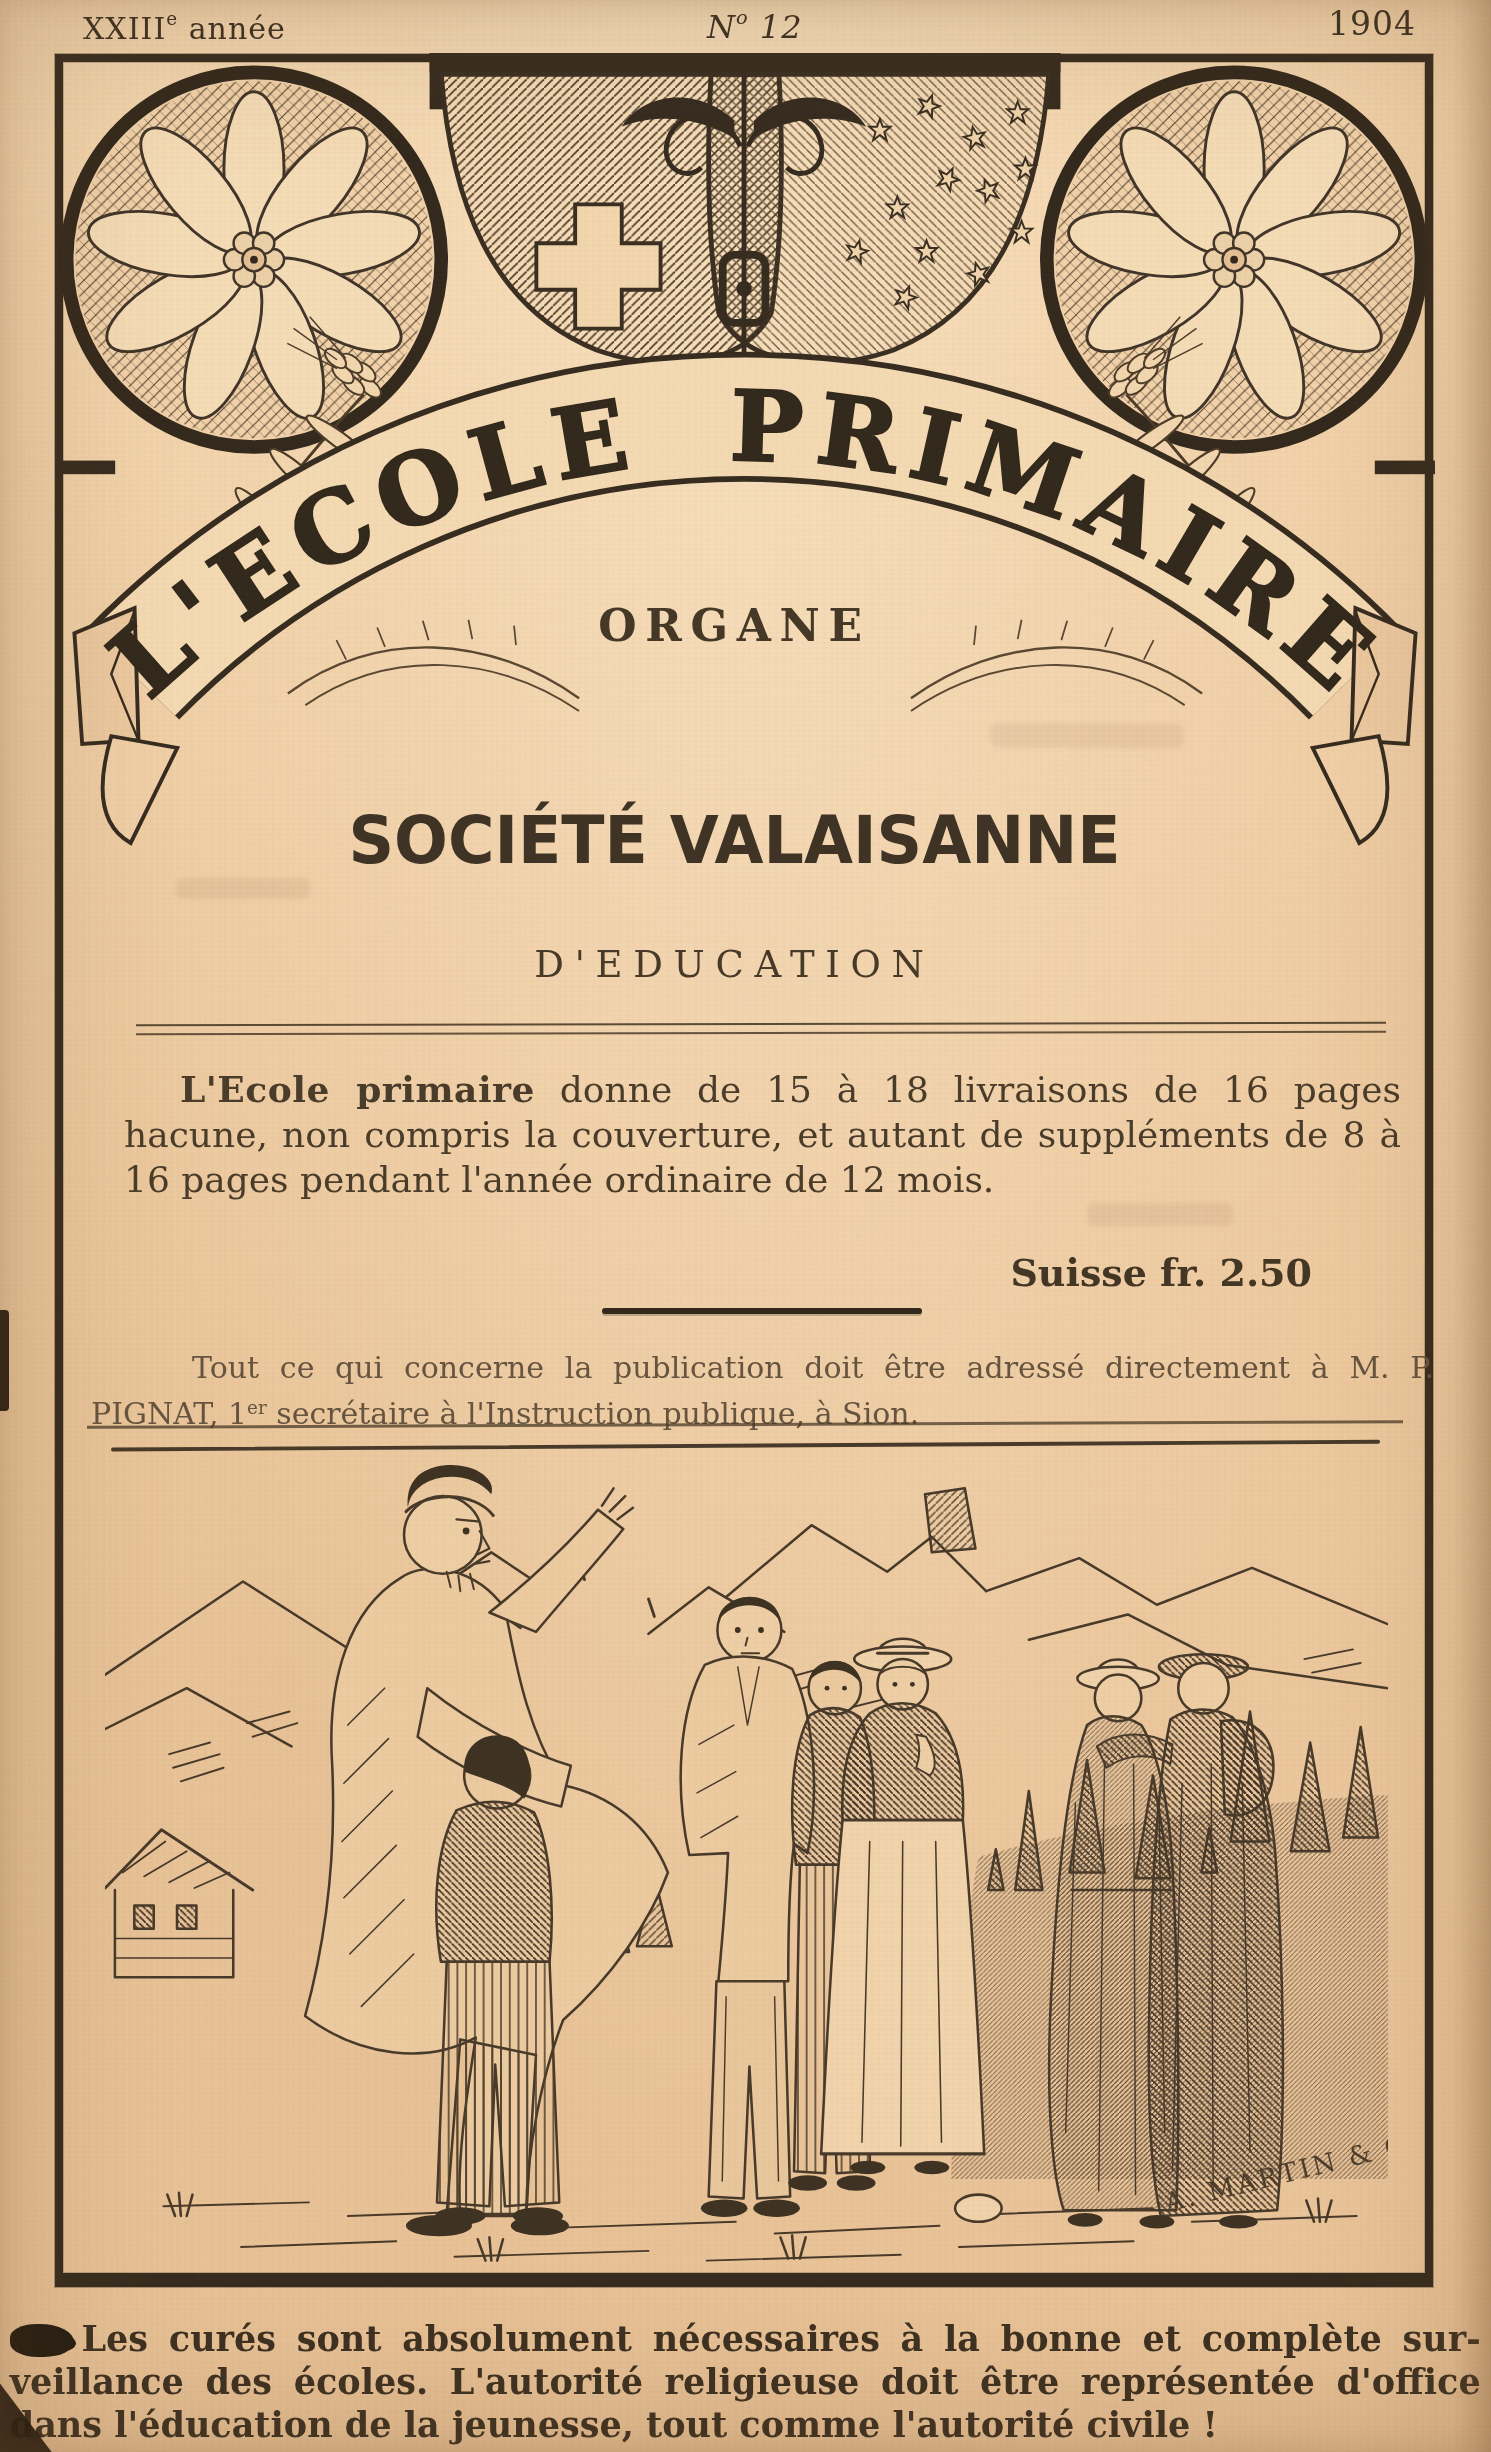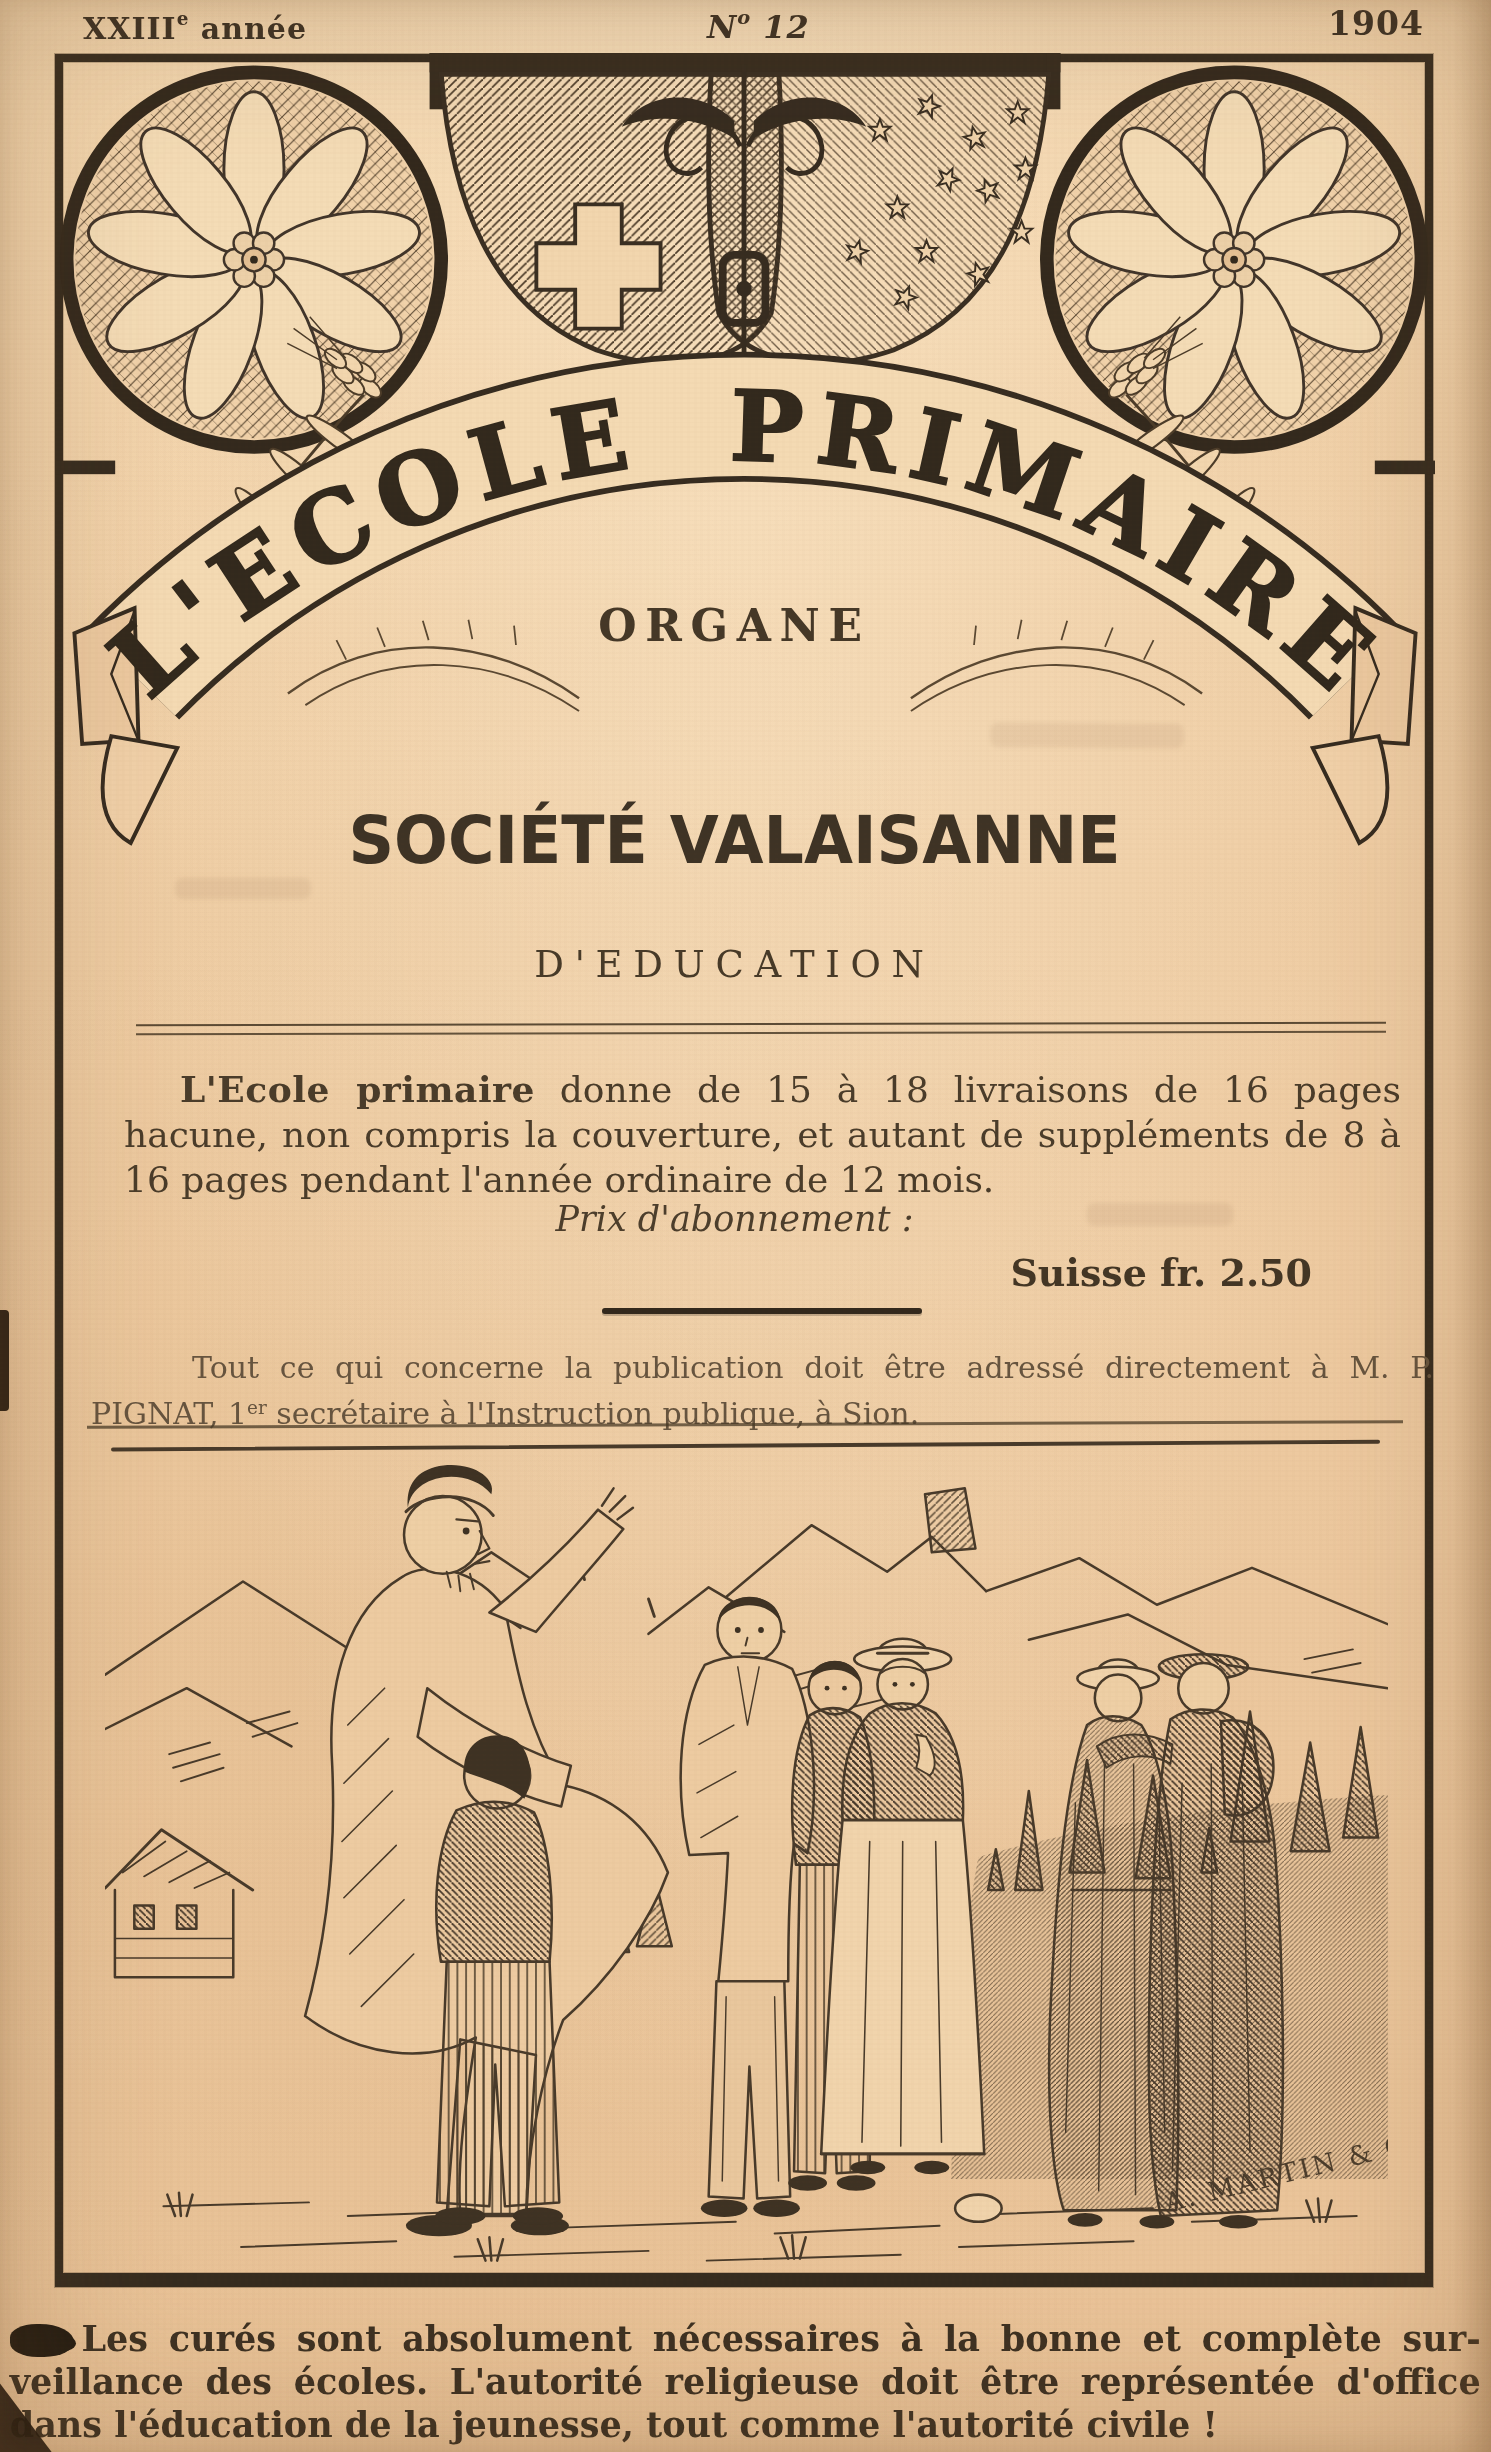--- a/index.html
+++ b/index.html
@@ -4,21 +4,21 @@
 <style>
   html,body{margin:0;padding:0;background:#8d7a63;}
   #page{position:relative;width:1491px;height:2452px;margin:0 auto;overflow:hidden;
     background:
       radial-gradient(ellipse at 50% 16%, rgba(255,242,216,.38), transparent 62%),
       radial-gradient(ellipse at 18% 70%, rgba(214,170,120,.22), transparent 55%),
       linear-gradient(163deg,#f4d7af 0%,#efcda4 42%,#e9c297 100%);
     font-family:"DejaVu Serif","Liberation Serif",serif;color:#463a29;}
   .abs{position:absolute;}
   
-  .hdr{font-weight:700;font-size:30px;color:#3c3124;letter-spacing:1px;white-space:nowrap;}
+  .hdr{font-weight:400;font-size:30px;color:#3c3124;letter-spacing:1px;white-space:nowrap;}
   .hdr sup{font-size:18.4px;vertical-align:13.6px;}
   #hdr-left{left:83px;top:7.8px;}
   #hdr-mid{left:707px;top:5.8px;font-style:italic;font-size:32px;}
   #hdr-mid sup{font-size:19.4px;}
   #hdr-right{left:1316px;top:3.9px;font-size:33px;margin-left:12px;}
   
   #frame{left:55px;top:54px;width:1362px;height:2211px;border:8.7px solid #362c1f;border-bottom-width:14.6px;
     box-shadow:0 0 0 1px rgba(60,45,28,.35), inset 0 0 0 1px rgba(60,45,28,.25);}
   
   .mast{left:55px;width:1359px;text-align:center;color:#453827;}
@@ -210,21 +210,20 @@
     </g>
   </svg>
 
   <div class="abs mast" id="organe">ORGANE</div>
   <div class="abs mast" id="society">SOCIÉTÉ VALAISANNE</div>
   <div class="abs mast" id="education">D'EDUCATION</div>
   <div class="abs" id="dblrule"></div>
 
   <p class="abs" id="notice" style="margin:15px"><b>L'Ecole primaire</b><span> donne de 15 à 18 livraisons de 16 pages hacune, non compris la couverture, et autant de suppléments de 8 à 16 pages pendant l'année ordinaire de 12 mois.</span></p>
 
-  <div class="abs" id="prix">Prix d'abonnement :</div>
   <div class="abs" id="prices">
     <span>Suisse fr. 2.50</span>
   </div>
   <div class="abs" id="shortrule"></div>
 
   <p class="abs" id="contact" style="margin:15px"><span>Tout ce qui concerne la publication doit être adressé directement à M. P. PIGNAT, 1</span><sup>er</sup><span> secrétaire à l'Instruction publique, à Sion.</span></p>
 
   <div class="abs" id="thinrule"></div>
 
   <svg class="abs" style="left:105px;top:1434px;" width="1283" height="846" viewBox="0 0 1322 872">

